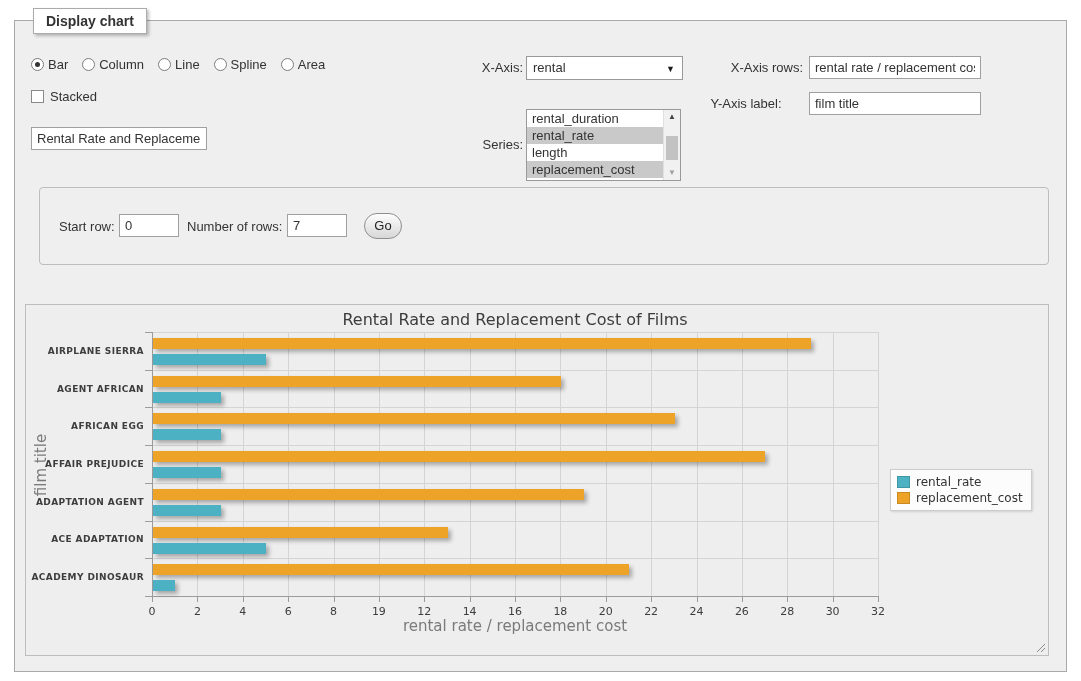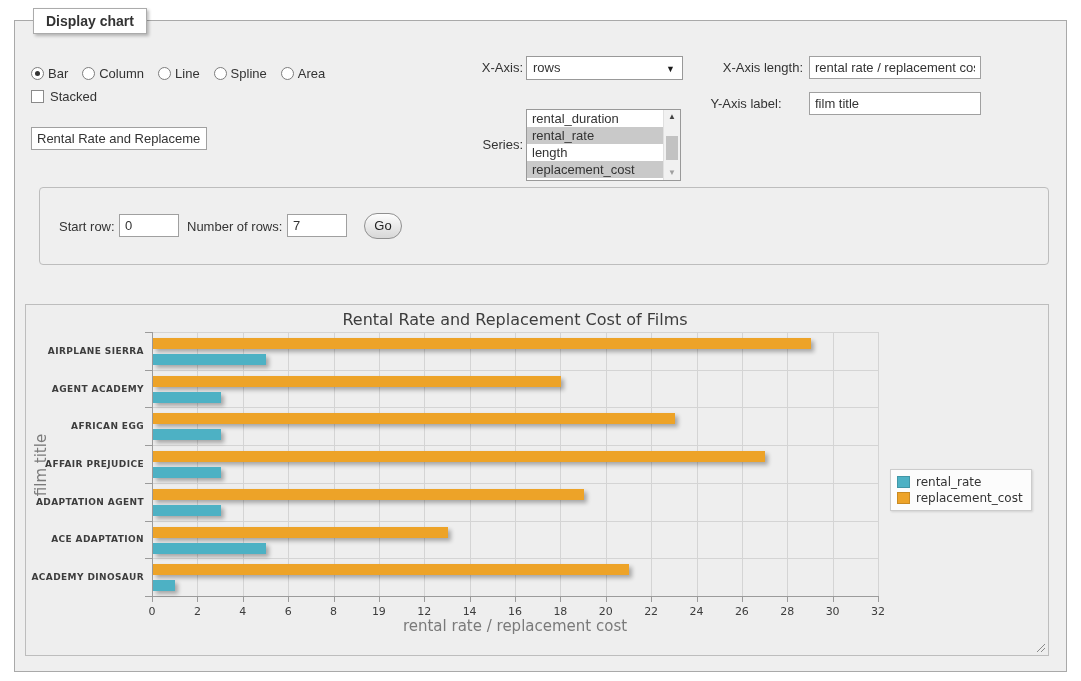--- a/index.html
+++ b/index.html
@@ -16,21 +16,21 @@
     background: #efefef; border: 1px solid #a9a9a9;
   }
   .fieldset-legend {
     left: 18px; top: -13px; background: #fff; border: 1px solid #ababab;
     padding: 4px 12px; font-weight: bold; font-size: 14px; color: #333;
     box-shadow: 2px 2px 3px rgba(0,0,0,0.25); white-space: nowrap;
   }
 
   
   .radio-row { left: 16px; top: 36px; height: 16px; white-space: nowrap; }
-  .radio-item { display: inline-block; margin-right: 14px; margin-top: 9px; }
+  .radio-item { display: inline-block; margin-right: 14px; }
   .radio {
     display: inline-block; width: 13px; height: 13px; border: 1px solid #7d7d7d;
     border-radius: 50%; background: #fff; margin-right: 4px; vertical-align: -2px; position: relative;
   }
   .radio.sel::after {
     content: ""; position: absolute; left: 3px; top: 3px; width: 5px; height: 5px;
     border-radius: 50%; background: #343434;
   }
   .cb {
     display: inline-block; width: 13px; height: 13px; border: 1px solid #8a8a8a;
@@ -105,39 +105,39 @@
   <div class="abs radio-row" id="chart-type-radios"><div class="radio-item"><span class="radio sel"></span><span>Bar</span></div><div class="radio-item"><span class="radio"></span><span>Column</span></div><div class="radio-item"><span class="radio"></span><span>Line</span></div><div class="radio-item"><span class="radio"></span><span>Spline</span></div><div class="radio-item"><span class="radio"></span><span>Area</span></div></div>
 
   <div class="abs" style="left:16px; top:68px;">
     <span class="cb"></span><span>Stacked</span>
   </div>
 
   <input class="abs txt" style="left: 16px; top: 106px; width: 176px;" value="Rental Rate and Replacement Cost of Films">
 
   <div class="abs lbl" style="left:416px; top:39px; width:92px;">X-Axis:</div>
   <div class="abs selectbox" style="left:511px; top:35px; width:157px;">
-    <span>rows</span>
+    <span>rental</span>
     <span class="arrow">▼</span>
   </div>
 
   <div class="abs listbox" id="series-list" style="left:511px; top:64px; width:155px; height:72px;">
 
   <div class="list-item">rental_duration</div>
       <div class="list-item sel">rental_rate</div>
       <div class="list-item">length</div>
       <div class="list-item sel">replacement_cost</div>
       <div class="scrollbar">
       <div class="sb-btn sb-up">▲</div>
       <div class="sb-thumb"></div>
       <div class="sb-btn sb-down">▼</div>
     </div>
     </div>
   <div class="abs lbl" style="left:416px; top:116px; width:92px;">Series:</div>
 
-  <div class="abs lbl" style="left:698px; top:39px; width:90px;">X-Axis length:</div>
+  <div class="abs lbl" style="left:698px; top:39px; width:90px;">X-Axis rows:</div>
   <input class="abs txt" style="left: 794px; top: 35px; width: 172px;" value="rental rate / replacement cost">
 
   <div class="abs lbl" style="left:686px; top:75px; width:90px;text-align:center;">Y-Axis label:</div>
   <input class="abs txt" style="left: 794px; top: 71px; width: 172px;" value="film title">
 
   <div class="abs rows-panel">
     <span class="abs" style="left:19px; top:31px;">Start row:</span>
     <input class="abs txt" style="left: 79px; top: 26px; width: 60px;" value="0">
     <span class="abs" style="left:147px; top:31px;">Number of rows:</span>
     <input class="abs txt" style="left: 247px; top: 26px; width: 60px;" value="7">
@@ -210,21 +210,21 @@
       <div class="tick" style="left: 806.625px; top: 291px; width: 1px; height: 6px;"></div>
       <div class="xtick-label" style="left: 806.625px; top: 300px;">30</div>
       <div class="gridline-v" style="left: 852px; top: 27px; height: 264px;"></div>
       <div class="tick" style="left: 852px; top: 291px; width: 1px; height: 6px;"></div>
       <div class="xtick-label" style="left: 852px; top: 300px;">32</div>
       <div class="gridline-h" style="left: 126px; top: 27px; width: 726px;"></div>
       <div class="tick" style="left: 119px; top: 27px; width: 7px; height: 1px;"></div>
       <div class="cat-label" style="left: 0px; top: 40.8571px;">AIRPLANE SIERRA</div>
       <div class="gridline-h" style="left: 126px; top: 64.7143px; width: 726px;"></div>
       <div class="tick" style="left: 119px; top: 64.7143px; width: 7px; height: 1px;"></div>
-      <div class="cat-label" style="left: 0px; top: 78.5714px;">AGENT ACADEMY</div>
+      <div class="cat-label" style="left: 0px; top: 78.5714px;">AGENT AFRICAN</div>
       <div class="gridline-h" style="left: 126px; top: 102.429px; width: 726px;"></div>
       <div class="tick" style="left: 119px; top: 102.429px; width: 7px; height: 1px;"></div>
       <div class="cat-label" style="left: 0px; top: 116.286px;">AFRICAN EGG</div>
       <div class="gridline-h" style="left: 126px; top: 140.143px; width: 726px;"></div>
       <div class="tick" style="left: 119px; top: 140.143px; width: 7px; height: 1px;"></div>
       <div class="cat-label" style="left: 0px; top: 154px;">AFFAIR PREJUDICE</div>
       <div class="gridline-h" style="left: 126px; top: 177.857px; width: 726px;"></div>
       <div class="tick" style="left: 119px; top: 177.857px; width: 7px; height: 1px;"></div>
       <div class="cat-label" style="left: 0px; top: 191.714px;">ADAPTATION AGENT</div>
       <div class="gridline-h" style="left: 126px; top: 215.571px; width: 726px;"></div>

